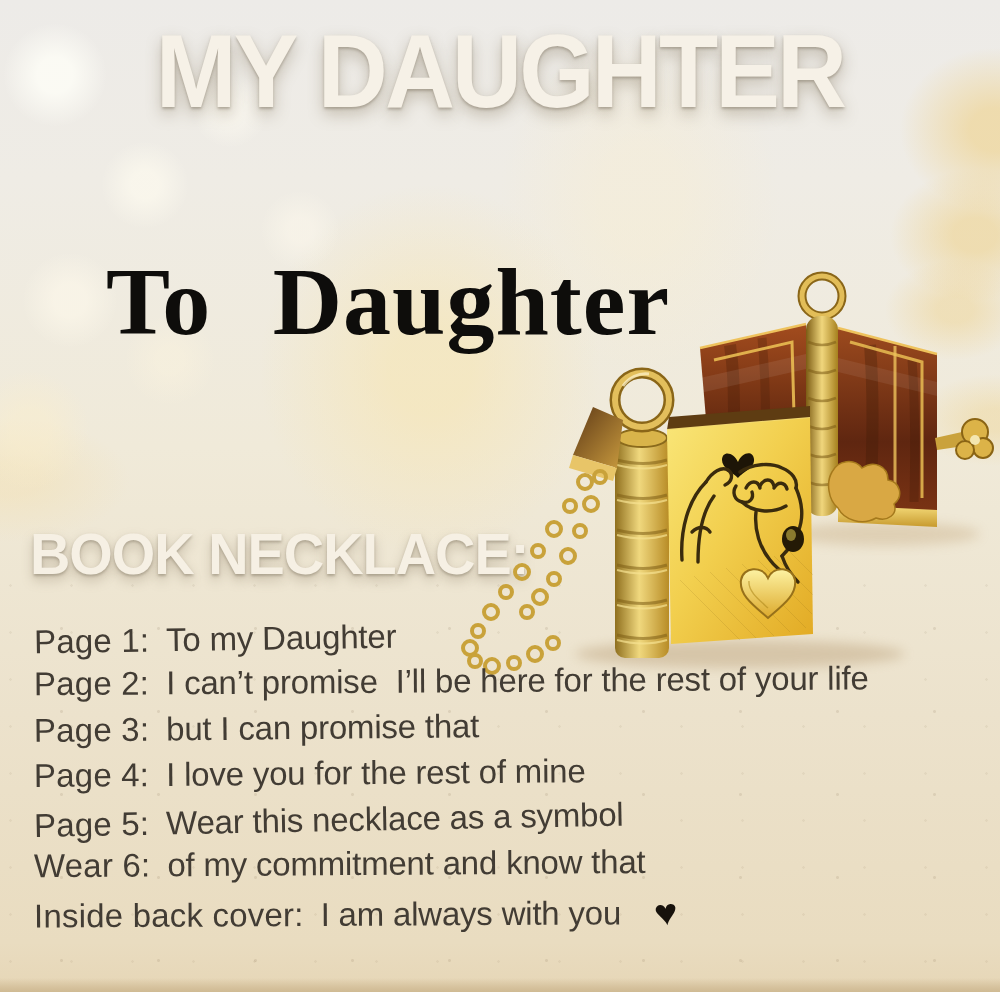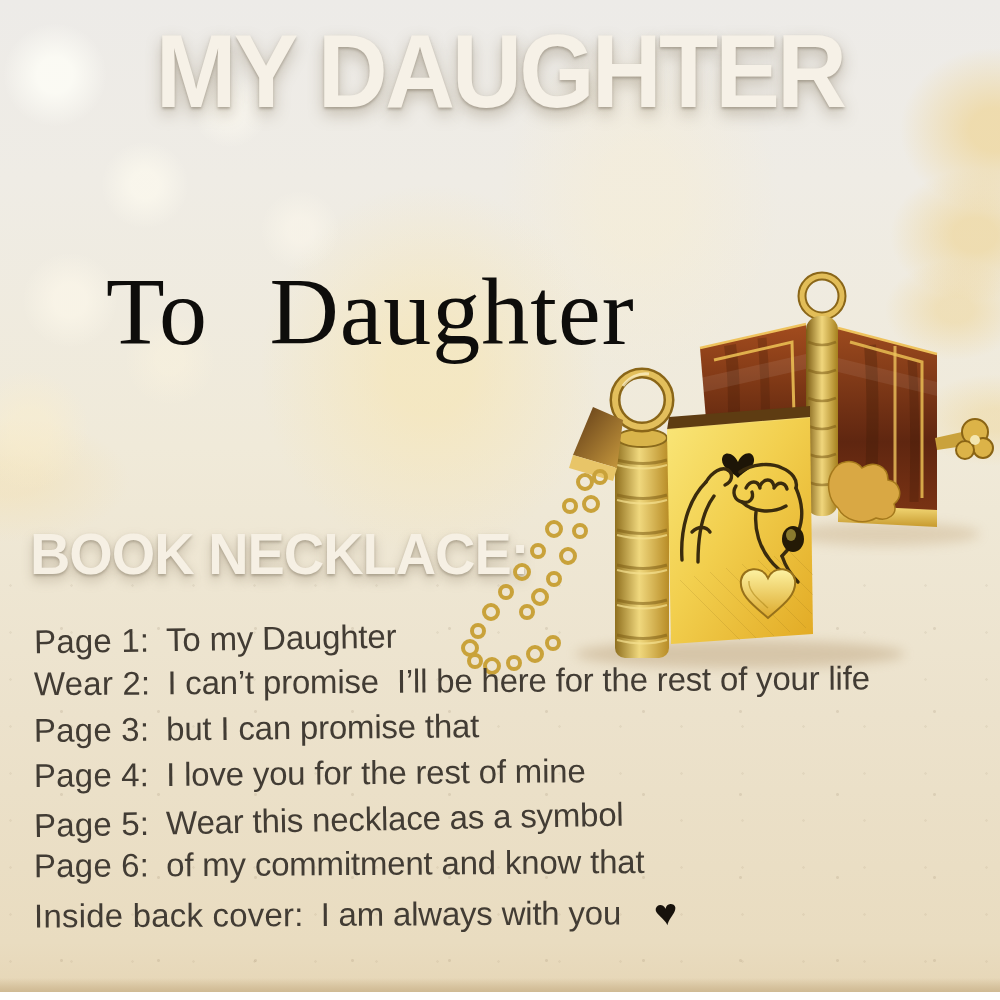--- a/index.html
+++ b/index.html
@@ -25,22 +25,22 @@
   .speckles{position:absolute;left:0;top:580px;width:1000px;height:420px;z-index:1;pointer-events:none;opacity:.8;background-image:
     radial-gradient(circle, rgba(110,90,60,.16) 1.2px, transparent 1.8px),
     radial-gradient(circle, rgba(130,108,78,.11) 1px, transparent 1.5px);
     background-size:97px 83px,61px 47px;background-position:13px 7px,41px 29px;}
   .bottom-strip{position:absolute;left:0;bottom:0;width:1000px;height:14px;z-index:2;
     background:linear-gradient(180deg, rgba(215,197,164,0), #d5c19c 70%, #cfba93);}
   .hero-title{position:absolute;left:0;top:14px;width:1000px;text-align:center;z-index:2;
     font-weight:800;font-size:100px;letter-spacing:-3px;color:#f6f1e7;
     transform:scale(.97,1.03);
     text-shadow:0 2px 3px rgba(125,115,98,.5),0 7px 16px rgba(140,126,102,.45);}
-  .recipient{position:absolute;left:106px;top:256px;z-index:4;
-    font-family:"Liberation Serif",serif;font-weight:400;font-size:96px;color:#0e0d0b;
+  .recipient{position:absolute;left:106px;top:246px;z-index:4;
+    font-family:"Liberation Serif",serif;font-weight:700;font-size:96px;color:#0e0d0b;
     word-spacing:.38em;letter-spacing:1px;}
   .product-name{position:absolute;left:30px;top:521px;z-index:2;
     font-weight:800;font-size:57px;letter-spacing:-1px;color:#f6f0e4;transform:scaleX(.98);transform-origin:left;
     text-shadow:0 2px 3px rgba(128,117,98,.5),0 6px 12px rgba(140,126,102,.4);}
   .product-art{position:absolute;left:430px;top:250px;width:570px;height:430px;z-index:3;}
   .page-list{position:absolute;left:34px;top:616px;width:930px;z-index:4;color:#423c34;}
   .page-row{display:flex;align-items:baseline;gap:17px;height:45.5px;font-size:33px;}
   .page-label{white-space:pre;letter-spacing:.2px;}
   .page-text{white-space:pre;letter-spacing:-.2px;}
   .r1{transform:rotate(-0.9deg);}
@@ -231,37 +231,37 @@
       </g>
     </g>
   </svg>
 
   <div class="page-list">
     <div class="page-row r1">
       <span class="page-label">Page 1:</span>
       <span class="page-text">To my Daughter</span>
     </div>
     <div class="page-row r2">
-      <span class="page-label">Wear 2:</span>
+      <span class="page-label">Page 2:</span>
       <span class="page-text">I can’t promise  I’ll be here for the rest of your life</span>
     </div>
     <div class="page-row r3">
       <span class="page-label">Page 3:</span>
       <span class="page-text">but I can promise that</span>
     </div>
     <div class="page-row r4">
       <span class="page-label">Page 4:</span>
       <span class="page-text">I love you for the rest of mine</span>
     </div>
     <div class="page-row r5">
       <span class="page-label">Page 5:</span>
       <span class="page-text">Wear this necklace as a symbol</span>
     </div>
     <div class="page-row r6">
-      <span class="page-label">Page 6:</span>
+      <span class="page-label">Wear 6:</span>
       <span class="page-text">of my commitment and know that</span>
     </div>
     <div class="page-row r7">
       <span class="page-label">Inside back cover:</span>
       <span class="page-text">I am always with you</span>
       <span class="heart-suffix">♥</span>
     </div>
   </div>
 </div>
 

